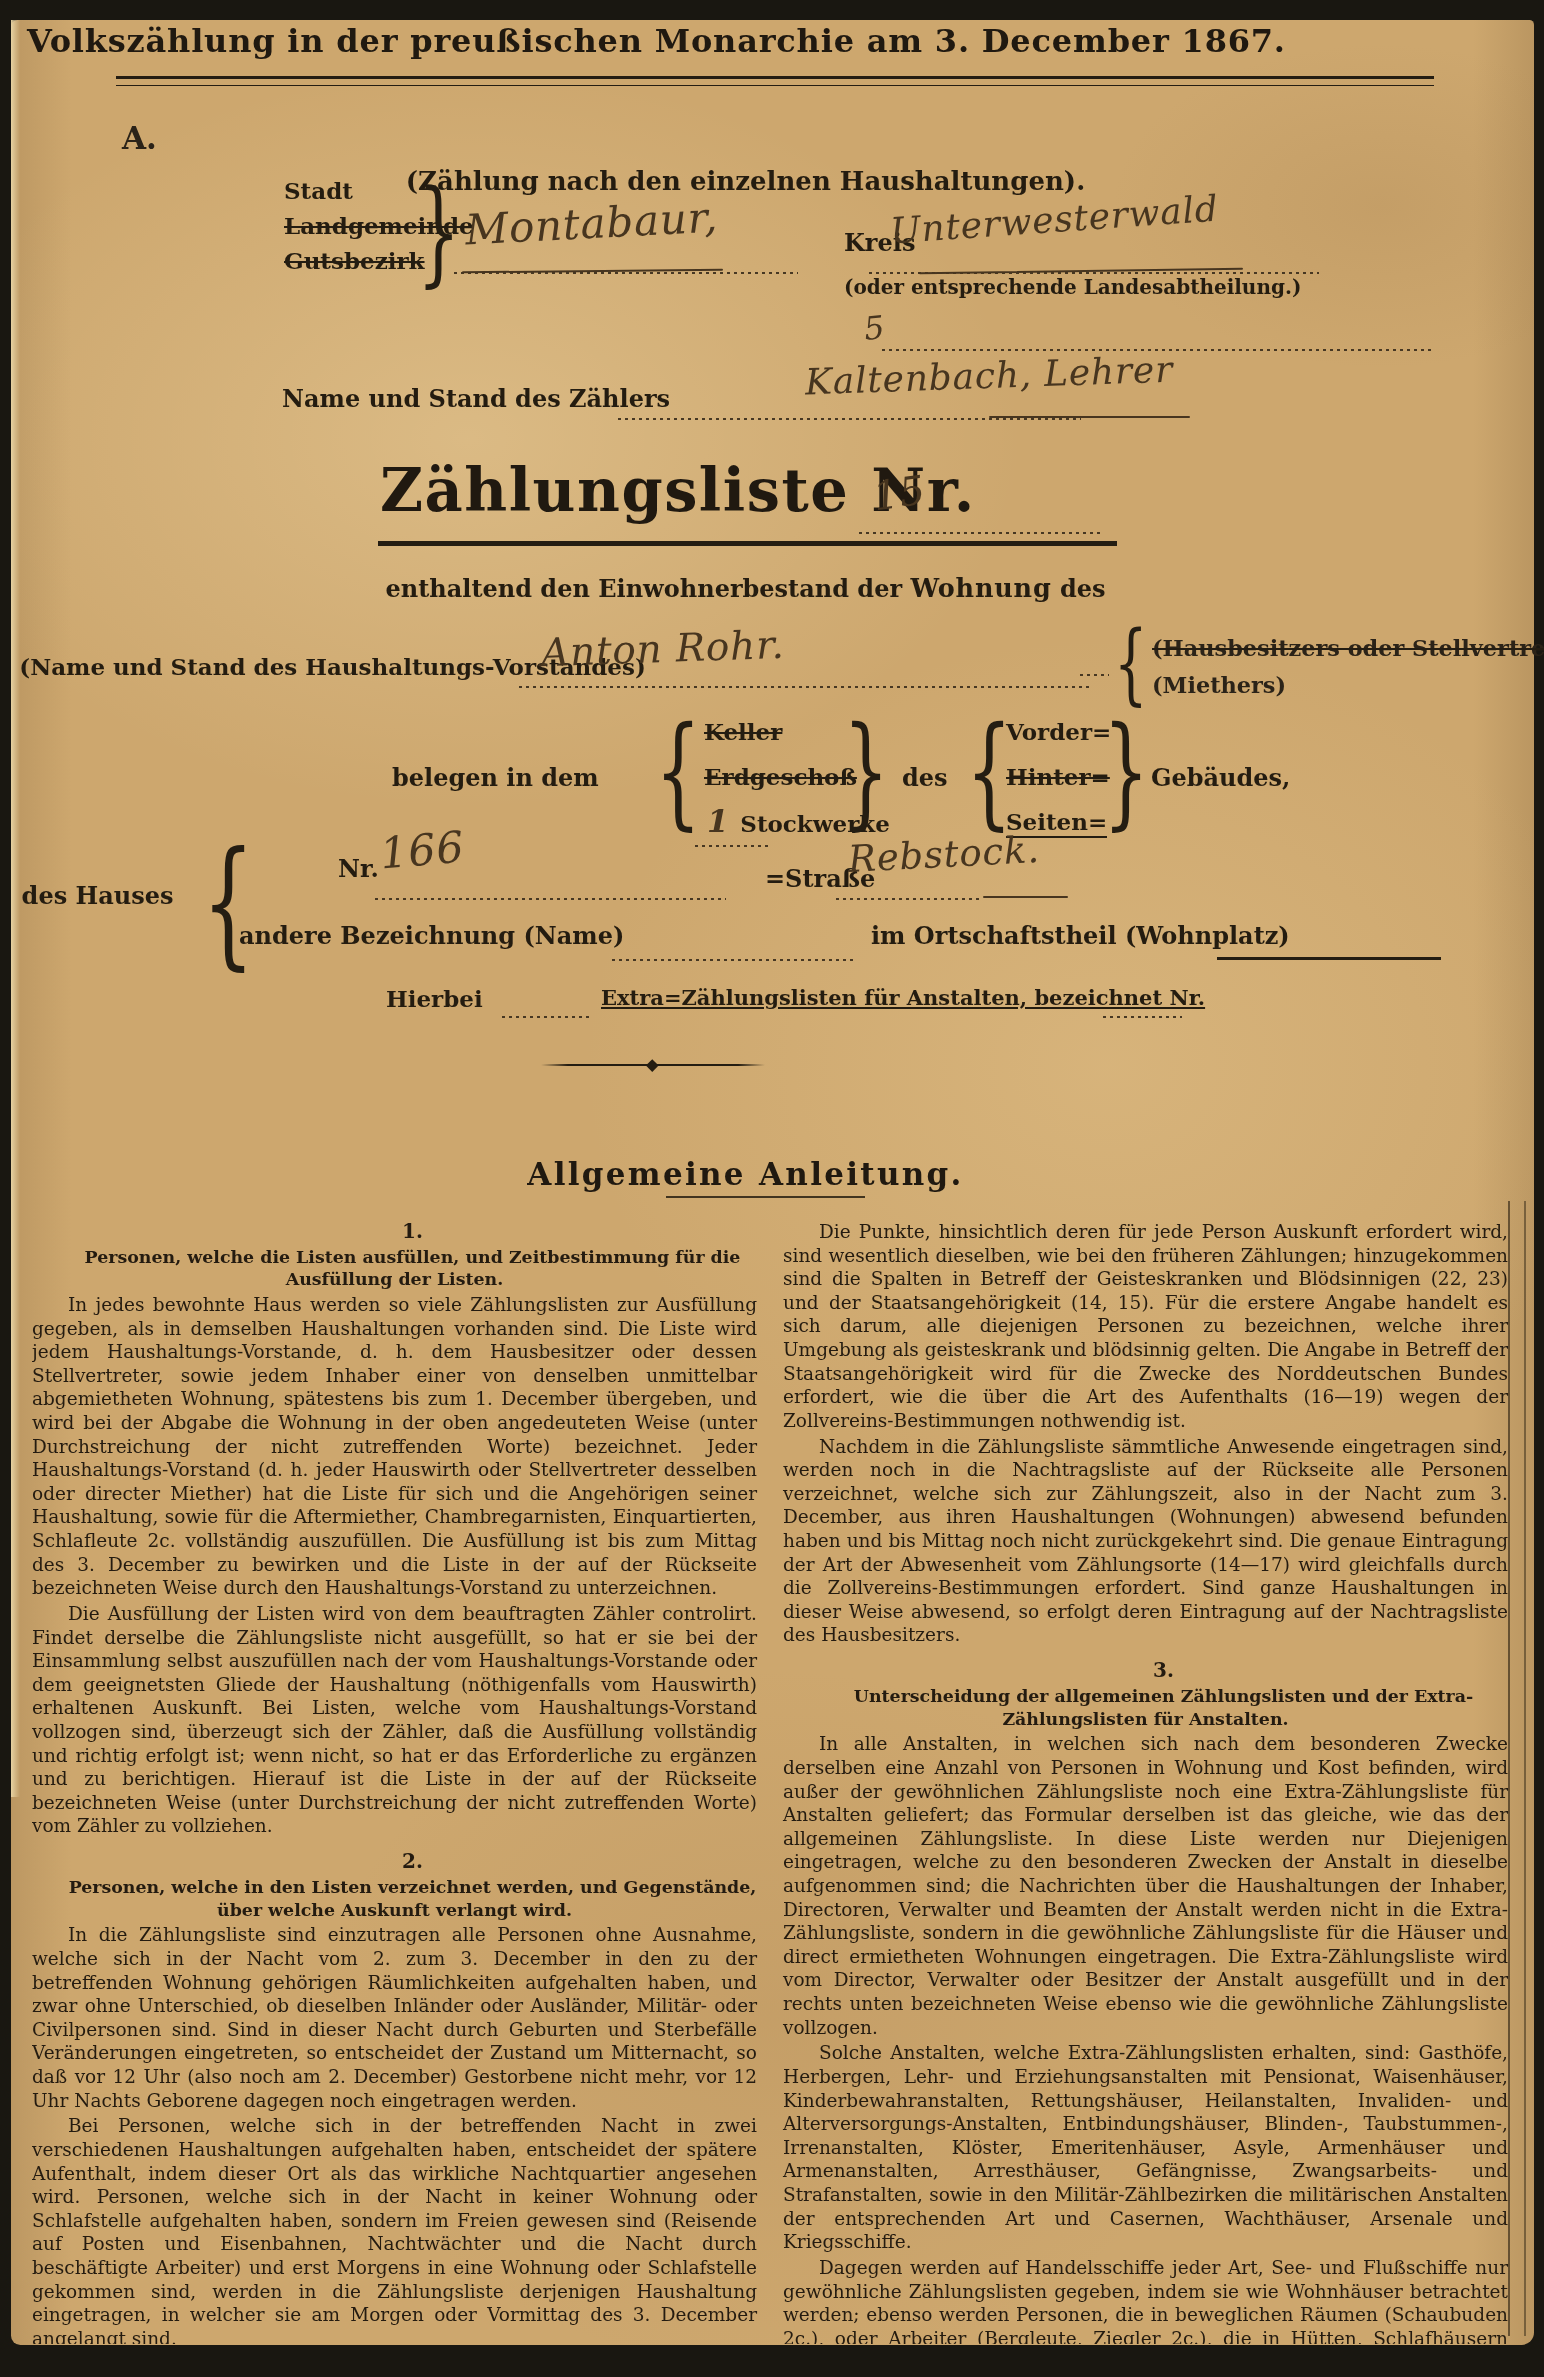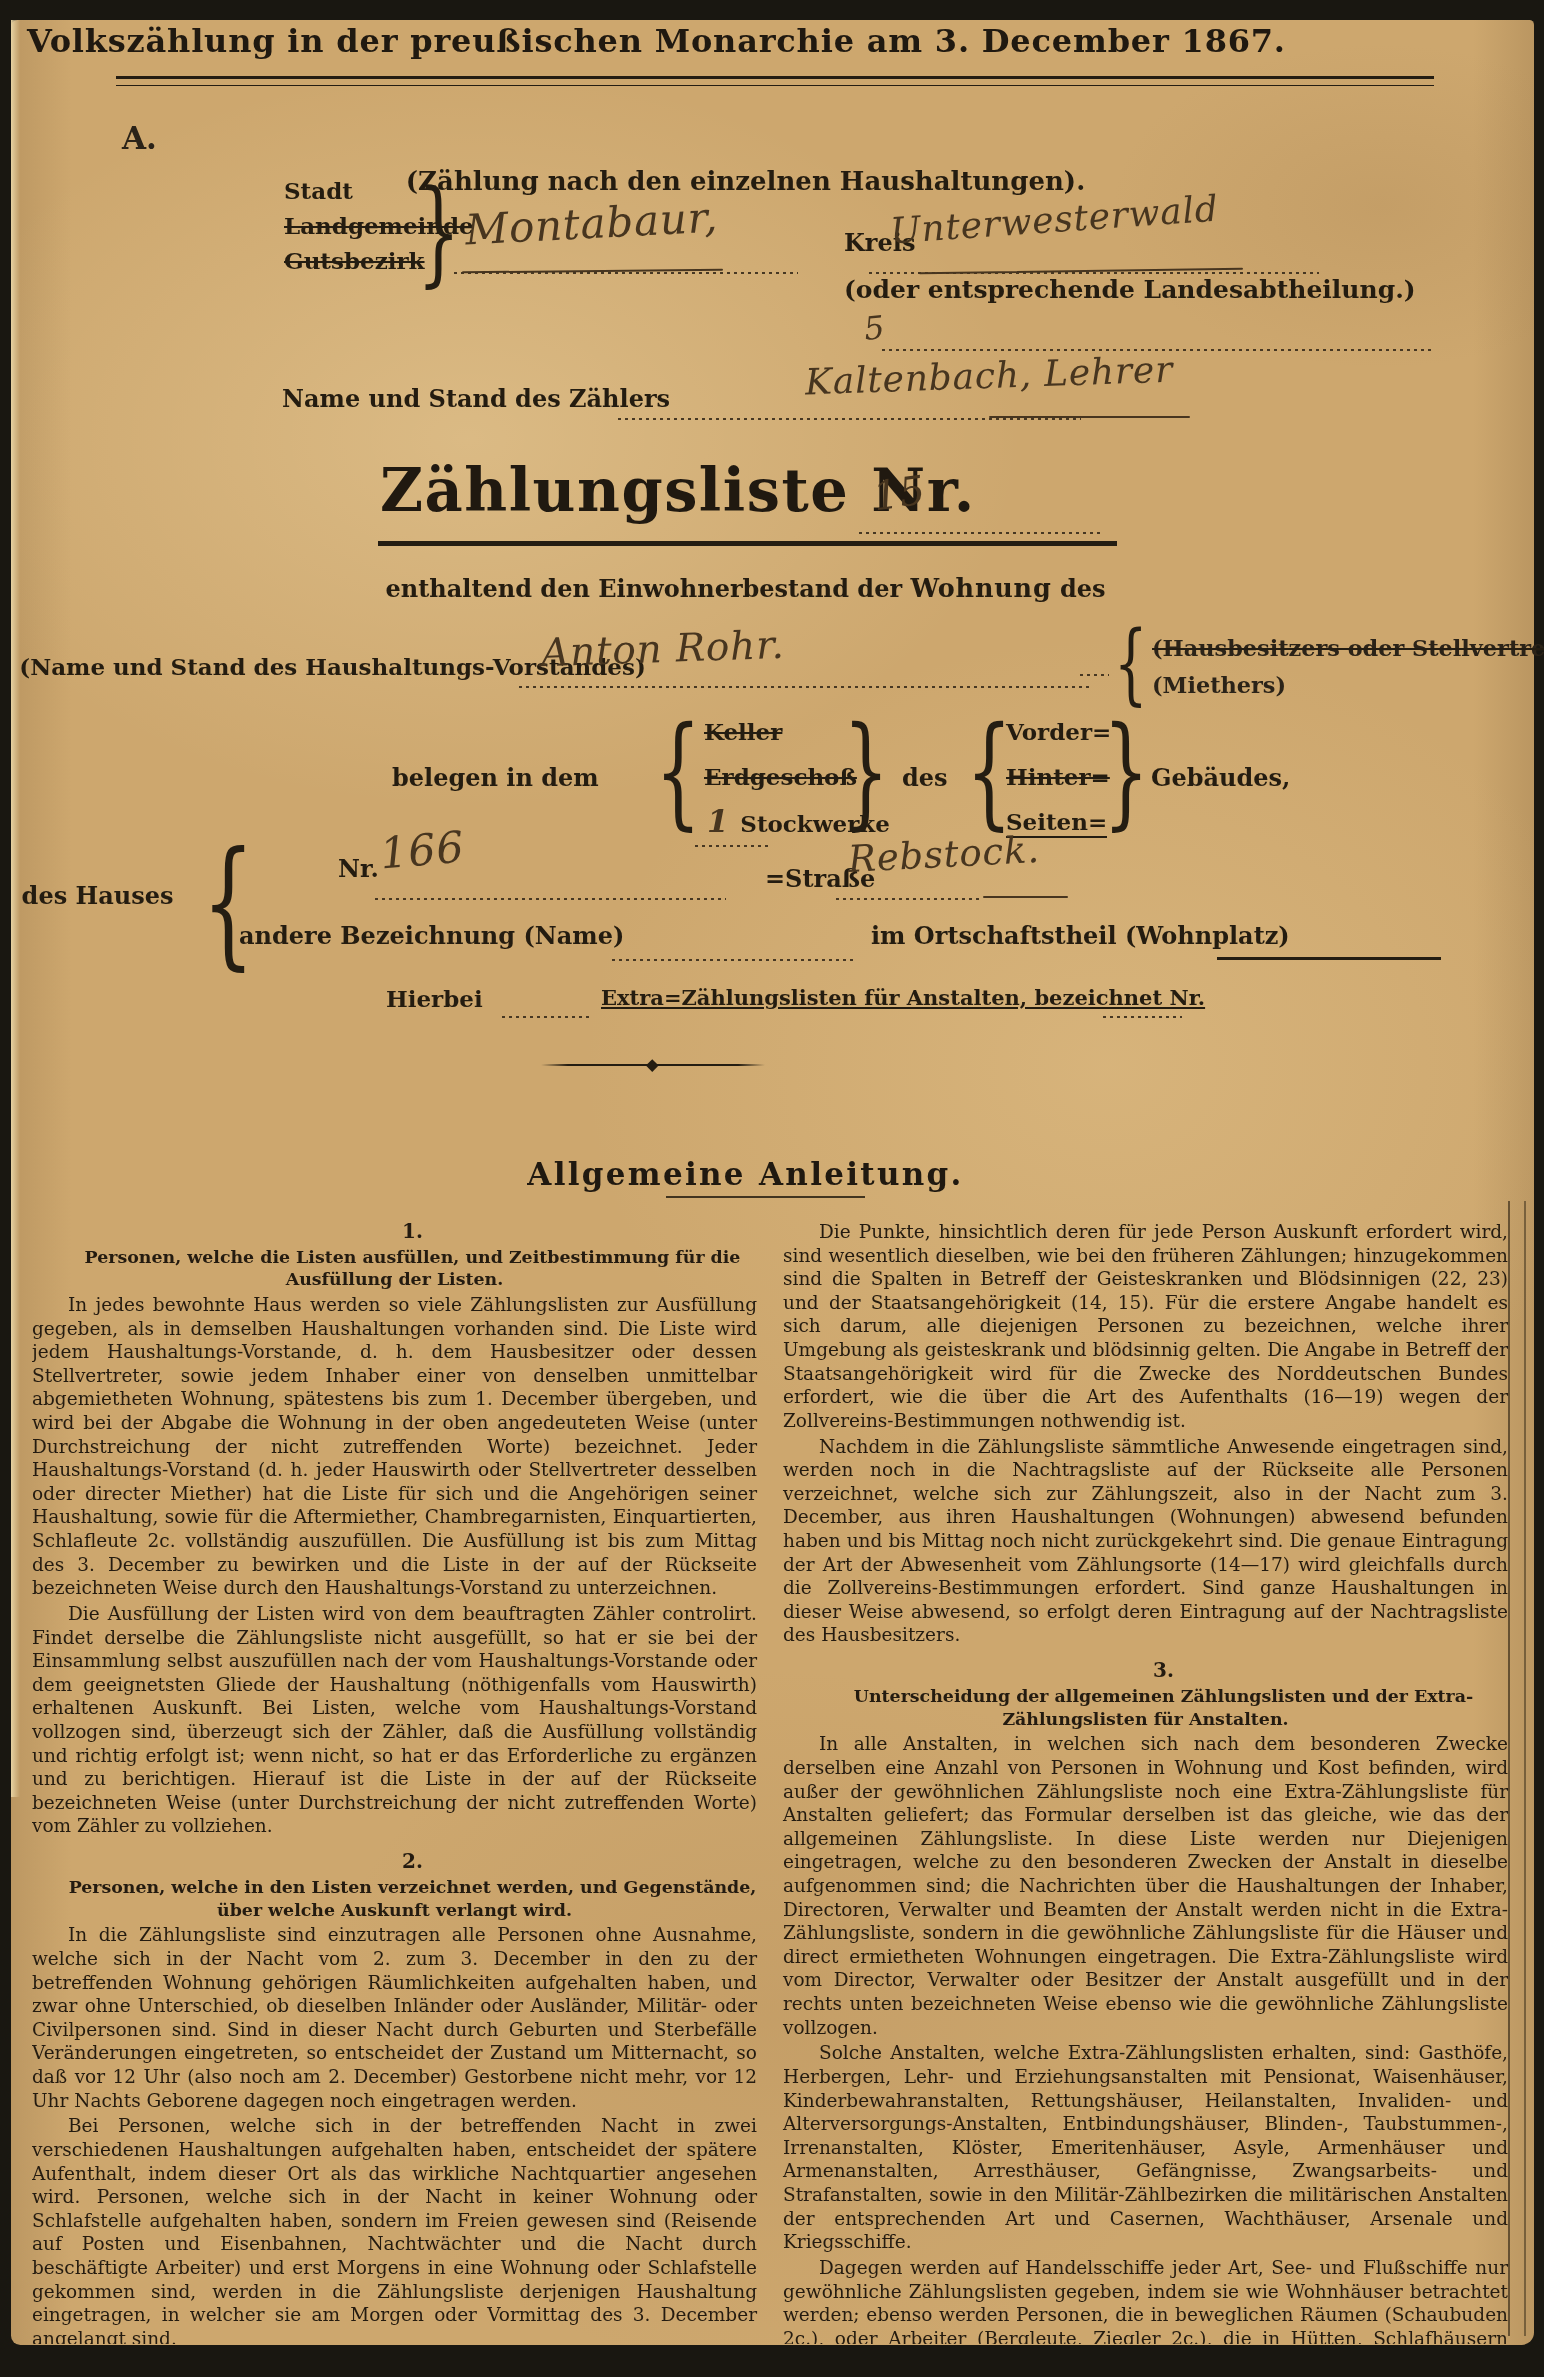--- a/index.html
+++ b/index.html
@@ -79,21 +79,21 @@
   </div>
   <div class="brace" style="left:417px;top:176px;font-size:110px;">}</div>
   <div class="abs hand" style="left:465px;top:199px;font-size:42px;transform:rotate(-3deg);">Montabaur,</div>
   <div class="dotline" style="left:454px;top:272px;width:344px;"></div>
   <div class="inkline" style="left:462px;top:270px;width:261px;transform:rotate(-0.6deg);"></div>
 
   <div class="abs lbl" style="left:844px;top:228px;">Kreis</div>
   <div class="abs hand" style="left:890px;top:199px;font-size:36px;transform:rotate(-4deg);">Unterwesterwald</div>
   <div class="dotline" style="left:869px;top:272px;width:450px;"></div>
   <div class="inkline" style="left:919px;top:270px;width:324px;transform:rotate(-0.8deg);"></div>
-  <div class="abs lbl" style="left:844px;top:275px;font-size:25px;">(oder entsprechende Landesabtheilung.)</div>
+  <div class="abs lbl" style="left:844px;top:275px;font-size:20px;">(oder entsprechende Landesabtheilung.)</div>
 
   <div class="abs hand" style="left:864px;top:309px;font-size:32px;transform:rotate(-6deg);">5</div>
   <div class="dotline" style="left:882px;top:349px;width:550px;"></div>
 
   <div class="abs lbl" style="left:282px;top:384px;">Name und Stand des Zählers</div>
   <div class="abs hand" style="left:805px;top:355px;font-size:36px;transform:rotate(-2deg);">Kaltenbach, Lehrer</div>
   <div class="dotline" style="left:618px;top:418px;width:463px;"></div>
   <div class="inkline" style="left:989px;top:416px;width:201px;"></div>
 
   <div class="bighead">Zählungsliste Nr.</div>

